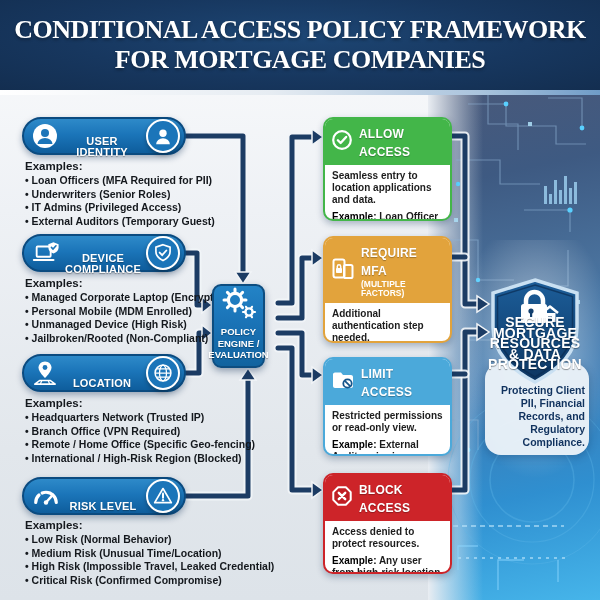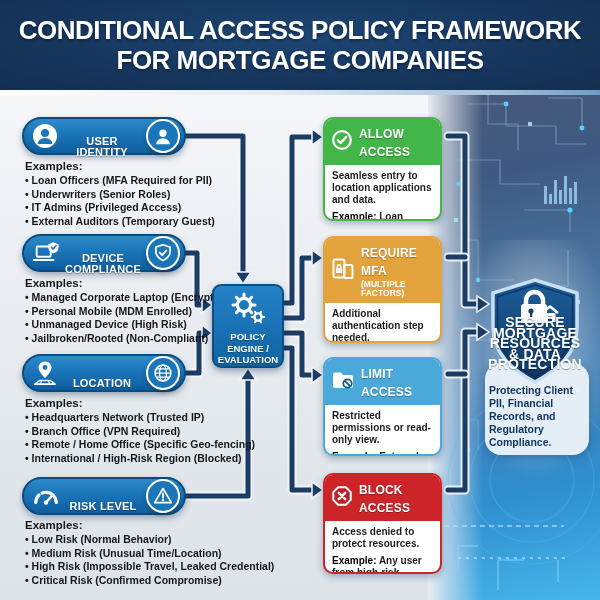--- a/index.html
+++ b/index.html
@@ -4,21 +4,21 @@
 <style>
   html,body{margin:0;padding:0;}
   .canvas{
     position:relative;width:600px;height:600px;overflow:hidden;
     font-family:"Liberation Sans",sans-serif;
     background:linear-gradient(180deg,#fbfcfd 0%,#eef1f5 35%,#e2e7ec 75%,#dde3e9 100%);
   }
   
   .header{position:absolute;left:0;top:0;width:600px;height:90px;
     background:radial-gradient(ellipse at 50% 40%,#1d4674 0%,#17375f 55%,#132e50 100%);
-    display:flex;flex-direction:column;justify-content:center;align-items:center;z-index:4;}
+    display:flex;flex-direction:column;justify-content:center;align-items:center;z-index:4;font-family:Liberation Serif, serif;}
   .header .t{color:#fff;font-weight:700;font-size:26px;line-height:30px;letter-spacing:-0.5px;
     text-shadow:0 2px 3px rgba(0,0,0,.35);white-space:nowrap;}
   .hstrip{position:absolute;left:0;top:90px;width:600px;height:5px;z-index:4;
     background:linear-gradient(90deg,#ffffff 0%,#e6ecf2 45%,#aac4dd 80%,#6f9cc7 100%);}
   
   .tech-bg{position:absolute;left:428px;top:90px;width:172px;height:510px;z-index:0;
     background:linear-gradient(168deg,#49597a 0%,#3e5a82 18%,#49719c 38%,#3e7cb4 58%,#2f8fd0 78%,#46b5ea 100%);}
   .tech-bg:before{content:"";position:absolute;inset:0;
     background:linear-gradient(90deg,#e9edf2 0%,rgba(233,237,242,0) 32%);}
   .glow{position:absolute;left:455px;top:240px;width:160px;height:240px;z-index:1;
@@ -33,42 +33,42 @@
   .pill .ricon{flex:0 0 auto;width:30px;height:30px;border-radius:50%;
     background:#1b75b9;border:2px solid #fff;box-shadow:0 2px 4px rgba(0,0,0,.3);
     display:flex;align-items:center;justify-content:center;}
   .pill .licon{flex:0 0 auto;display:flex;align-items:center;justify-content:center;}
   
   .examples{position:absolute;left:25px;width:290px;z-index:3;color:#14181d;}
   .examples .eh{font-size:11.5px;font-weight:700;margin-bottom:2px;}
   .examples .ei{font-size:10.5px;font-weight:700;line-height:13.5px;}
   .examples .ei:before{content:"• ";}
   
-  .engine{position:absolute;left:212px;top:284px;width:72px;height:84px;border-radius:9px;z-index:3;
+  .engine{position:absolute;left:212px;top:284px;width:53px;height:84px;border-radius:9px;z-index:3;
     background:linear-gradient(180deg,#2383c6 0%,#1b75b9 40%,#11639f 100%);
     border:2px solid #0d4d80;box-shadow:0 3px 7px rgba(10,40,80,.4);
-    box-sizing:border-box;display:flex;flex-direction:column;align-items:center;padding-top:5px;}
+    box-sizing:border-box;display:flex;flex-direction:column;align-items:center;}
   .engine .elines{color:#fff;font-weight:700;font-size:9.5px;line-height:11.5px;text-align:center;
     text-shadow:0 1px 1px rgba(0,0,0,.3);margin-top:2px;}
   
-  .card{position:absolute;left:323px;width:119px;border-radius:10px;background:#fff;z-index:3;
+  .card{position:absolute;left:323px;width:129px;border-radius:10px;background:#fff;z-index:3;
     border:2px solid #888;box-shadow:0 3px 7px rgba(10,40,80,.3);box-sizing:border-box;overflow:hidden;}
   .card .chead{display:flex;align-items:center;gap:6px;padding:5px 6px;min-height:26px;}
   .card .chead .hlbl{color:#fff;font-weight:700;font-size:12px;line-height:12px;letter-spacing:.2px;
     text-shadow:0 1px 1px rgba(0,0,0,.3);}
   .card .chead .hsub{display:block;color:#fff;font-weight:700;font-size:8.5px;line-height:9px;margin-top:1px;}
   .card .chead .hsub:empty{display:none;}
   .card .cbody{padding:5px 7px 6px 7px;}
   .card .cbody p{margin:0 0 5px 0;font-size:10px;line-height:12px;color:#1c1c1c;font-weight:600;}
   .card .cbody b{font-weight:800;color:#000;}
   
   .panel{position:absolute;left:485px;top:363px;width:104px;height:92px;z-index:2;
     background:rgba(234,241,248,.96);border-radius:16px;box-shadow:0 2px 8px rgba(10,40,80,.3);
     display:flex;align-items:flex-end;justify-content:center;padding-bottom:6px;box-sizing:border-box;}
-  .panel .cap{color:#10325e;font-weight:700;font-size:10.5px;line-height:13px;text-align:left;padding:0 4px;}
+  .panel .cap{color:#10325e;font-weight:700;font-size:10.5px;line-height:13px;text-align:right;padding:0 4px;}
   .shield-wrap{position:absolute;left:487px;top:277px;width:96px;height:112px;z-index:3;}
   .shield-text{position:absolute;left:0;top:40px;width:96px;text-align:center;z-index:4;
     color:#fff;font-weight:700;font-size:14px;line-height:10.6px;letter-spacing:.2px;
     text-shadow:0 1px 1px rgba(0,0,0,.4);}
   
   .arrows{position:absolute;left:0;top:0;width:600px;height:600px;z-index:2;pointer-events:none;}
   .arrows .case{stroke:#f2f5f8;stroke-width:9;fill:none;stroke-linejoin:round;stroke-linecap:round;opacity:.9;}
   .arrows .line{stroke:#1c3c64;stroke-width:5;fill:none;stroke-linejoin:round;stroke-linecap:round;}
   .arrows .head{fill:#1c3c64;stroke:#f2f5f8;stroke-width:1.5;}
   .deco{position:absolute;left:0;top:0;}

